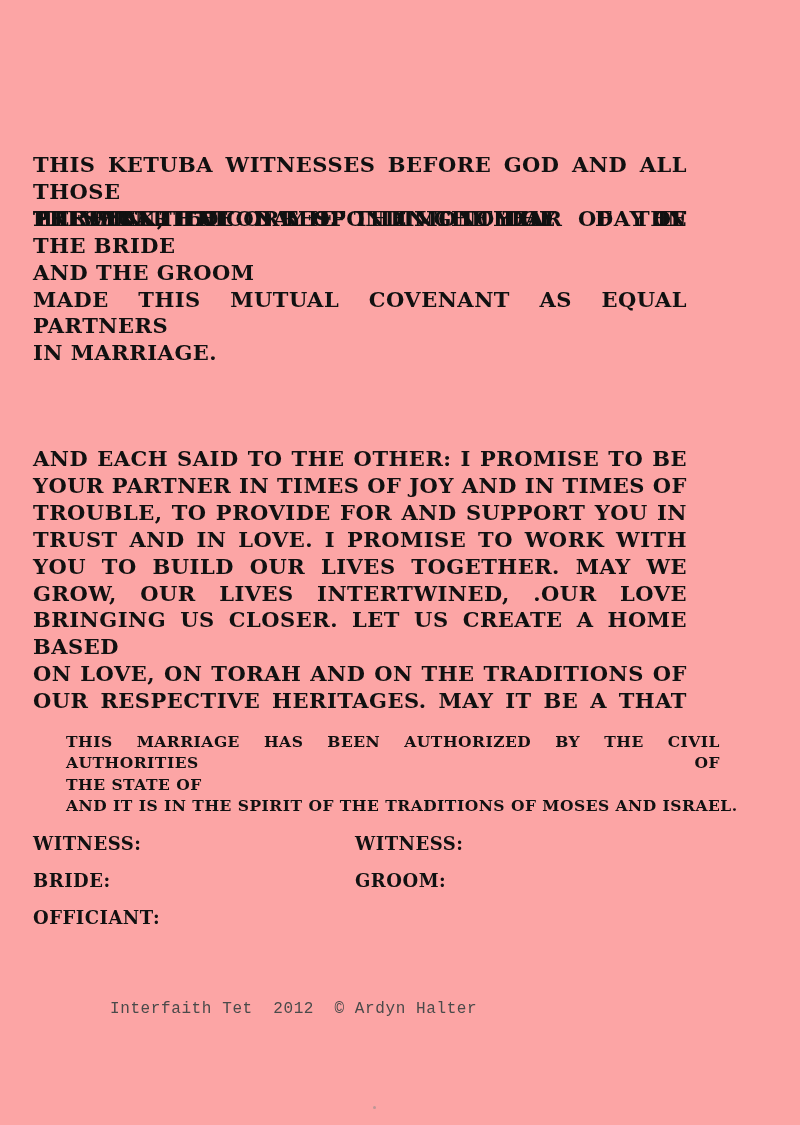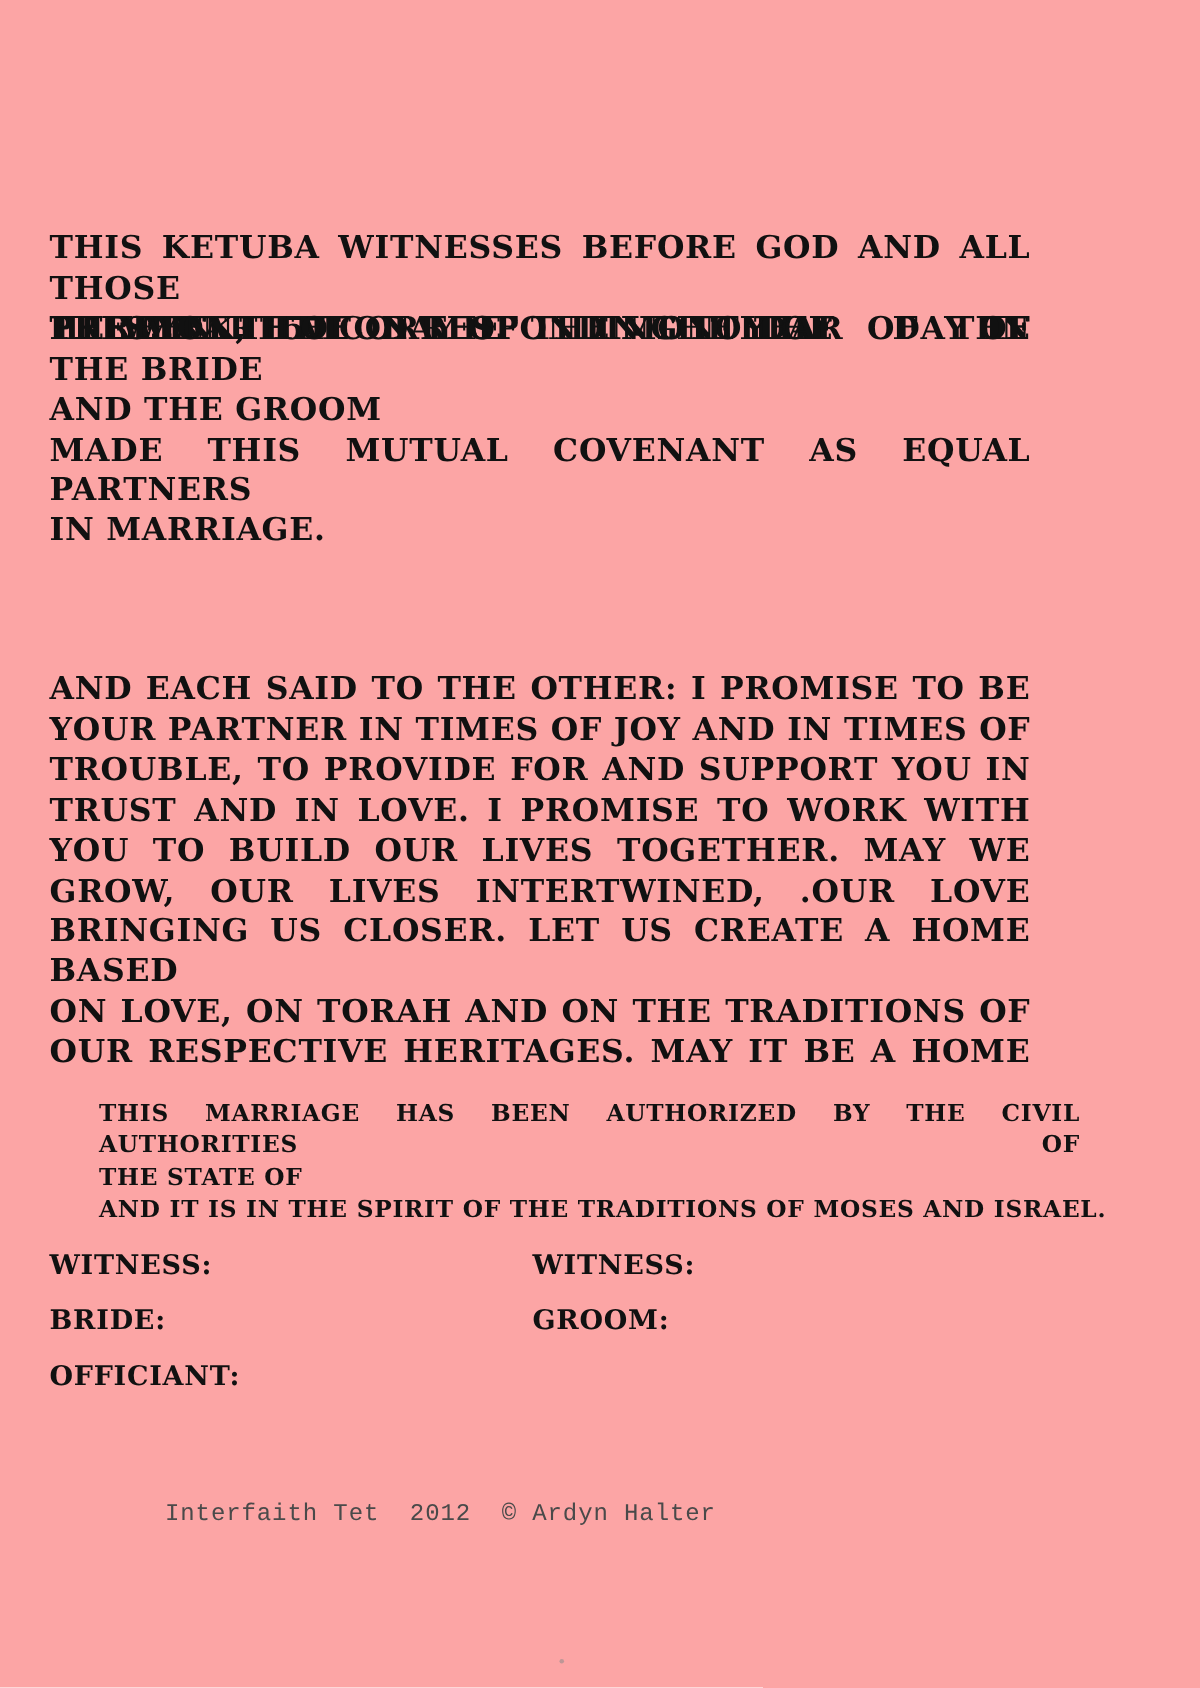--- a/index.html
+++ b/index.html
@@ -115,21 +115,21 @@
 
   <div class="block p-large" style="top:446px;">
     <div class="ln just">AND EACH SAID TO THE OTHER:  I PROMISE TO BE</div>
     <div class="ln just">YOUR PARTNER IN TIMES OF JOY AND IN TIMES OF</div>
     <div class="ln just">TROUBLE,  TO PROVIDE FOR AND SUPPORT YOU IN</div>
     <div class="ln just">TRUST AND IN LOVE.  I PROMISE TO WORK WITH</div>
     <div class="ln just">YOU TO BUILD OUR LIVES TOGETHER.  MAY WE</div>
     <div class="ln just">GROW,  OUR LIVES INTERTWINED, .OUR LOVE</div>
     <div class="ln just">BRINGING US CLOSER.  LET US CREATE A HOME BASED</div>
     <div class="ln just">ON LOVE,  ON TORAH AND ON THE TRADITIONS OF</div>
-    <div class="ln just">OUR RESPECTIVE HERITAGES.  MAY IT BE A HOME</div>
+    <div class="ln just">OUR RESPECTIVE HERITAGES.  MAY IT BE A THAT</div>
   </div>
 
   <div class="block p-small" style="top:731px;">
     <div class="ln just">THIS MARRIAGE HAS BEEN AUTHORIZED BY THE CIVIL AUTHORITIES OF</div>
     <div class="ln">THE STATE OF</div>
     <div class="ln">AND IT IS IN THE SPIRIT OF THE TRADITIONS OF MOSES AND ISRAEL.</div>
   </div>
 
   <div class="sigrow" style="top:833px;">
     <span class="sig-col1">WITNESS:</span>

